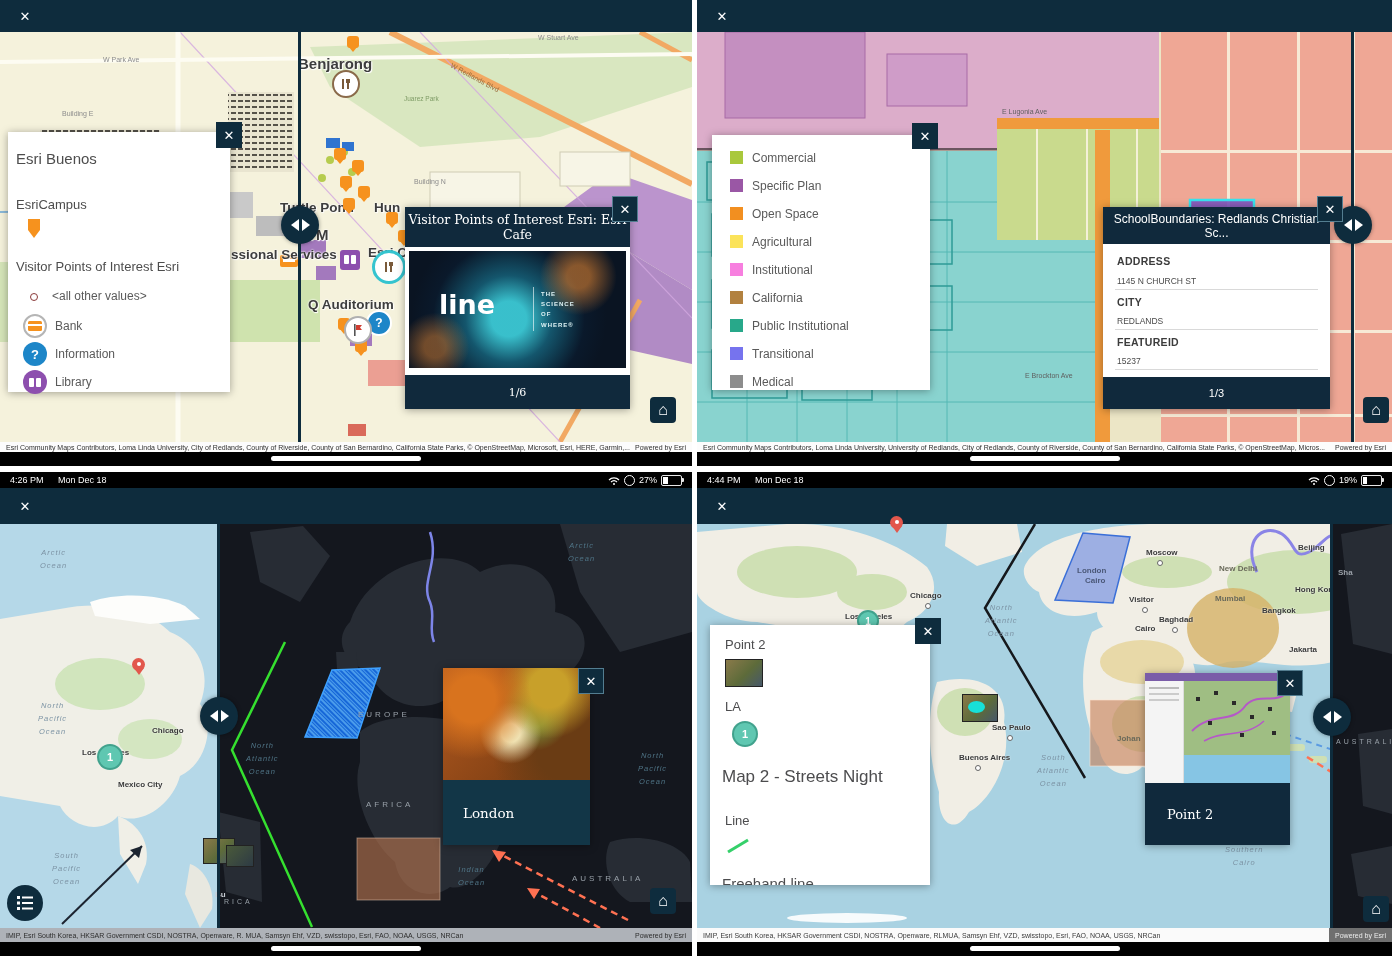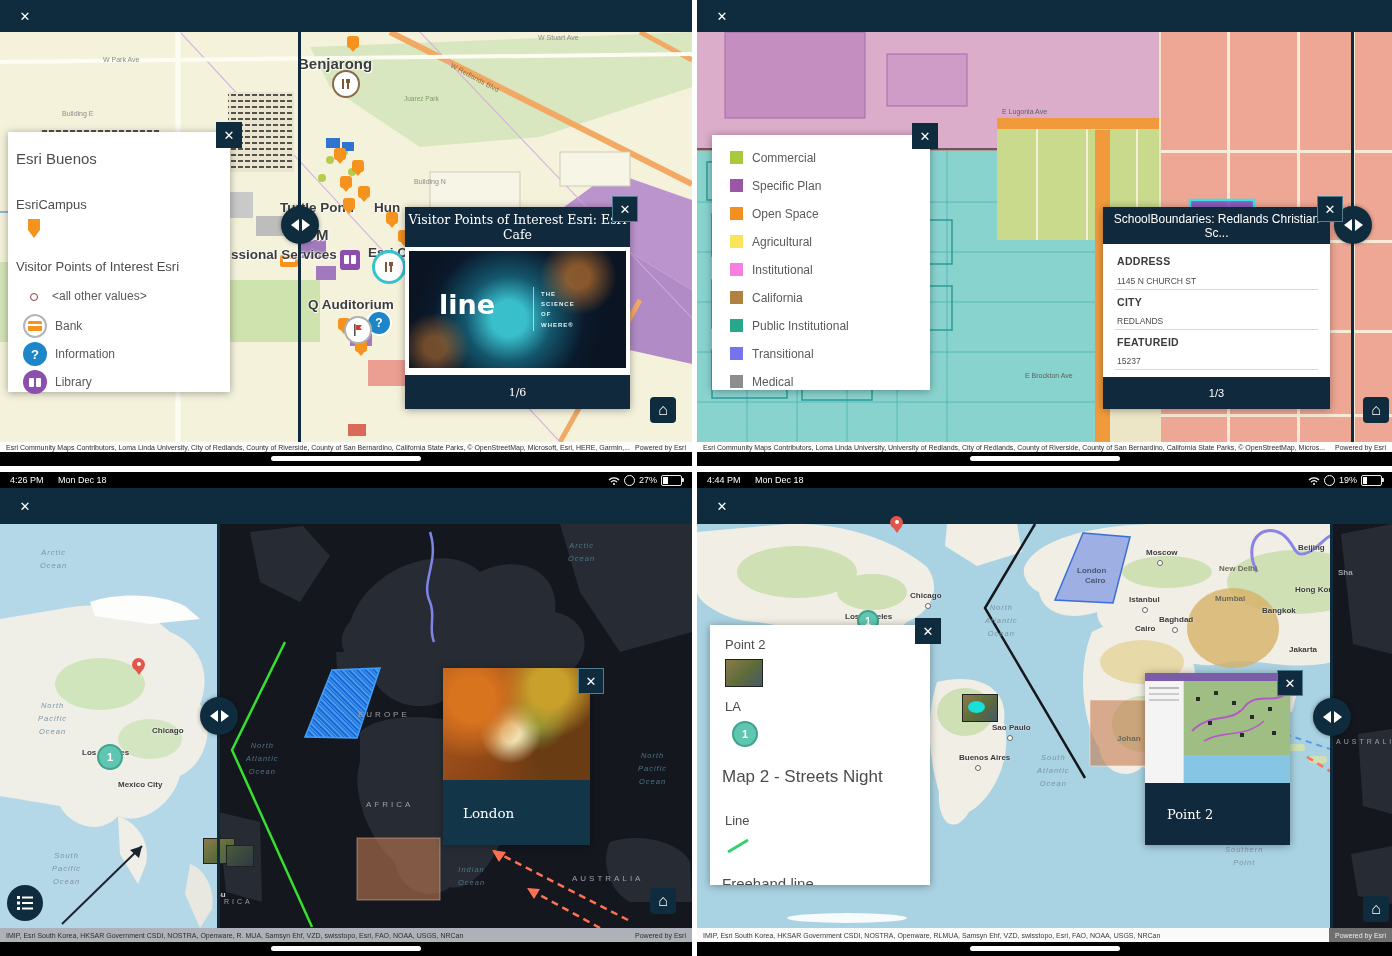--- a/index.html
+++ b/index.html
@@ -549,21 +549,21 @@
   </div>
 
   <div class="city" style="left:213px;top:119px">Chicago</div>
   <span class="cdot" style="left:228px;top:131px"></span>
   <div class="city" style="left:148px;top:140px">Los Angeles</div>
   <div class="cmk teal1" style="left:160px;top:138px;width:22px;height:22px;font-size:10px">1</div>
   <div class="city" style="left:449px;top:76px">Moscow</div>
   <span class="cdot" style="left:460px;top:88px"></span>
   <div class="city" style="left:380px;top:94px;color:#4b5878;text-shadow:none">London</div>
   <div class="city" style="left:388px;top:104px;color:#4b5878;text-shadow:none">Cairo</div>
-  <div class="city" style="left:432px;top:123px">Istanbul</div>
+  <div class="city" style="left:432px;top:123px">Visitor</div>
   <span class="cdot" style="left:445px;top:135px"></span>
   <div class="city" style="left:462px;top:143px">Baghdad</div>
   <span class="cdot" style="left:475px;top:155px"></span>
   <div class="city" style="left:438px;top:152px">Cairo</div>
   <div class="city" style="left:522px;top:92px;color:#6a6a5a;text-shadow:none">New Delhi</div>
   <div class="city" style="left:518px;top:122px;color:#6a6a5a;text-shadow:none">Mumbai</div>
   <div class="city" style="left:565px;top:134px">Bangkok</div>
   <div class="city" style="left:598px;top:113px">Hong Kong</div>
   <div class="city" style="left:601px;top:71px">Beijing</div>
   <div class="city" style="left:641px;top:96px;color:#9aa0a8;text-shadow:none;z-index:4">Sha</div>
@@ -573,21 +573,21 @@
   <div class="city" style="left:262px;top:281px">Buenos Aires</div>
   <span class="cdot" style="left:278px;top:293px"></span>
   <div class="city" style="left:420px;top:262px;color:#6a6a5a;text-shadow:none">Johan</div>
   <div class="ocean" style="left: 288px; top: 130px; color: rgb(124, 147, 164); white-space: pre-line;">North
 Atlantic
 Ocean</div>
   <div class="ocean" style="left: 340px; top: 280px; color: rgb(124, 147, 164); white-space: pre-line;">South
 Atlantic
 Ocean</div>
   <div class="ocean" style="left: 528px; top: 372px; color: rgb(124, 147, 164); white-space: pre-line;">Southern
-Point</div>
+Cairo</div>
   <div class="rpin" style="left:193px;top:44px"></div>
   <div class="thumb" style="left:265px;top:222px;width:34px;height:26px">
     <div style="position:absolute;left:5px;top:6px;width:17px;height:12px;background:#17e0d8;border-radius:50%"></div>
   </div>
 
   <div class="abs" style="left:636px;top:52px;width:59px;height:404px;background:#14171e">
     <svg width="59" height="404" style="position:absolute;left:0;top:0">
       <g fill="#272c34">
         <path d="M8,10 L59,0 L59,130 L20,120 Z"></path>
         <path d="M25,210 L59,205 L59,290 L30,282 Z"></path>

